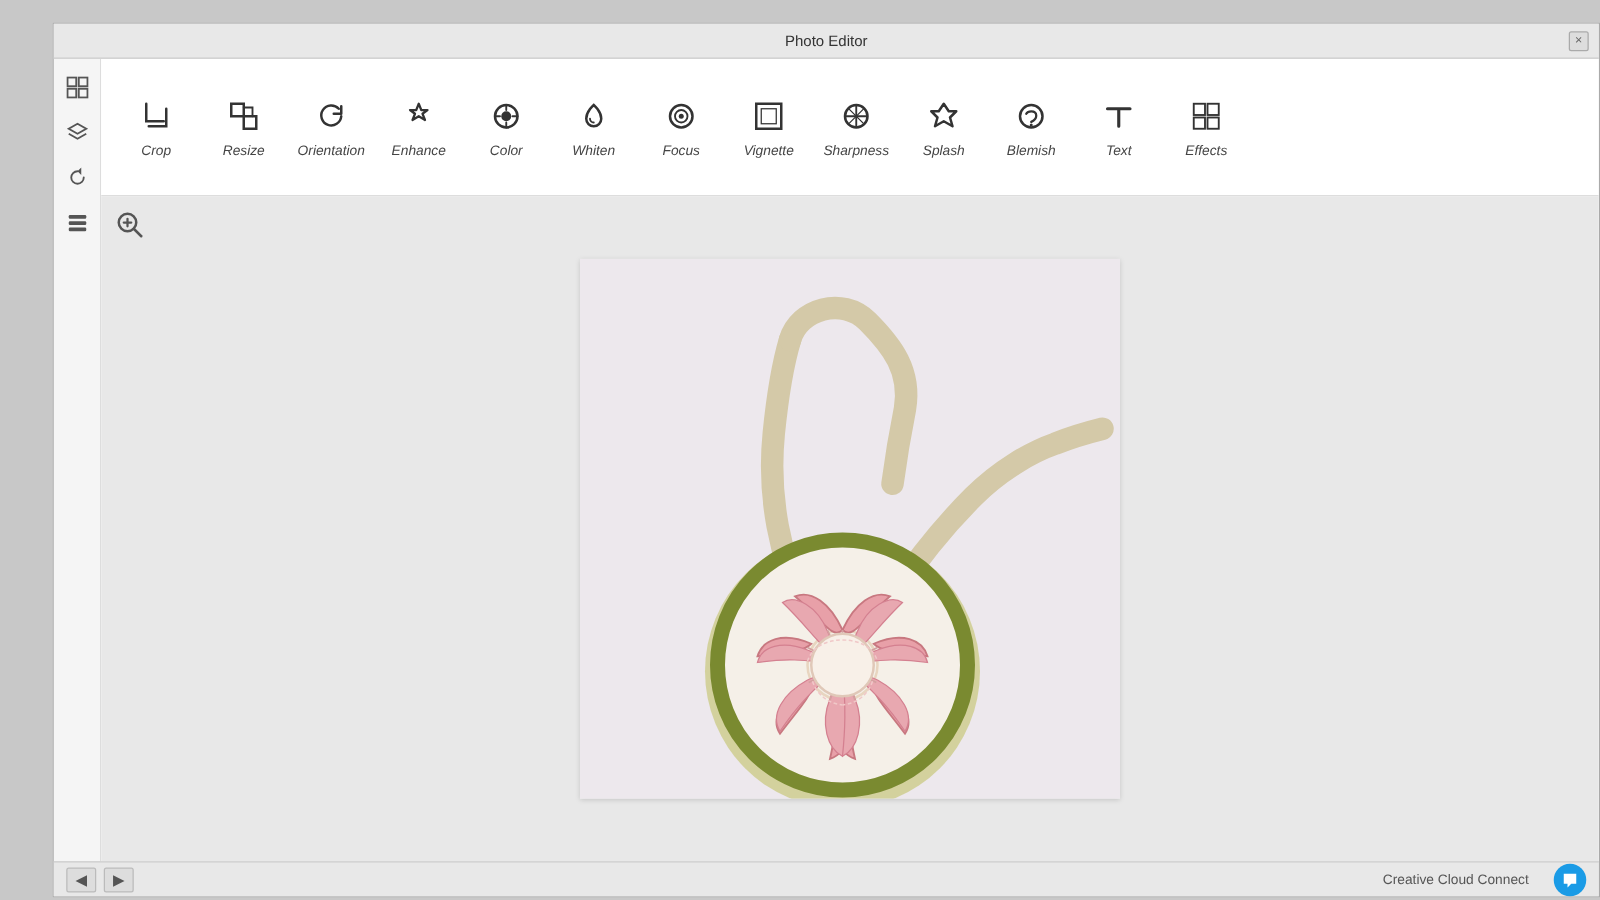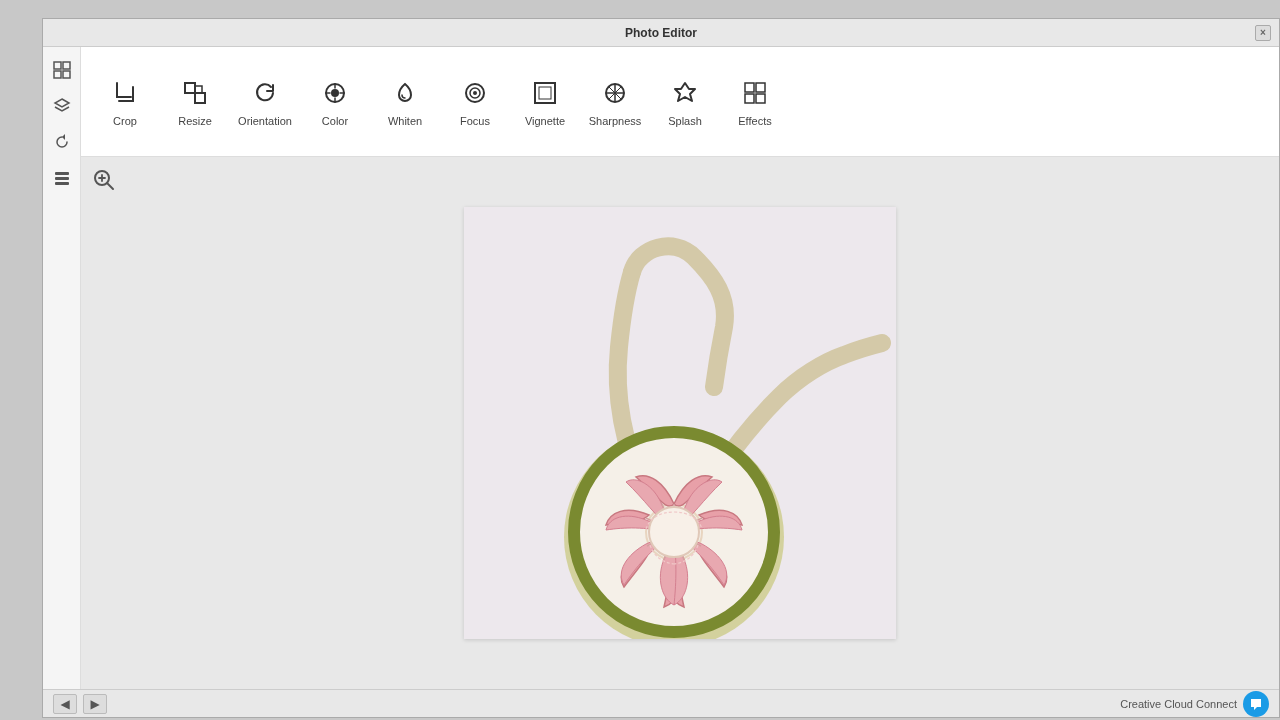--- a/index.html
+++ b/index.html
@@ -26,21 +26,20 @@
     }
 
     .title-bar {
       background: #e8e8e8;
       border-bottom: 1px solid #ccc;
       height: 28px;
       display: flex;
       align-items: center;
       justify-content: center;
       position: relative;
-      font-weight: bold;
     }
 
     .title-bar-title {
       font-size: 12px;
       color: #333;
     }
 
     .close-btn {
       position: absolute;
       right: 8px;
@@ -56,20 +55,21 @@
       align-items: center;
       justify-content: center;
       font-size: 10px;
       color: #666;
     }
 
     .main-area {
       display: flex;
       flex: 1;
       overflow: hidden;
+      font-style: italic;
     }
 
     
     .left-sidebar {
       width: 38px;
       background: #f5f5f5;
       border-right: 1px solid #ddd;
       display: flex;
       flex-direction: column;
       align-items: center;
@@ -195,21 +195,21 @@
       justify-content: center;
       color: #555;
     }
 
     .bottom-right {
       margin-left: auto;
       font-size: 11px;
       color: #555;
       display: flex;
       align-items: center;
-      gap: 6px;
+      gap: 20px;
     }
 
     .chat-bubble {
       width: 26px;
       height: 26px;
       background: #1a9be6;
       border-radius: 50%;
       display: flex;
       align-items: center;
       justify-content: center;
@@ -289,20 +289,28 @@
           <span class="tool-icon">
             <svg width="28" height="28" viewBox="0 0 28 28" fill="none">
               <path d="M20 8A8 8 0 1 0 22 14" stroke="#333" stroke-width="2" stroke-linecap="round"></path>
               <path d="M22 6v6h-6" stroke="#333" stroke-width="2" stroke-linecap="round" stroke-linejoin="round"></path>
             </svg>
           </span>
           <span class="tool-label">Orientation</span>
         </div>
 
 
+        <div class="tool-item">
+          <span class="tool-icon">
+            <svg width="28" height="28" viewBox="0 0 28 28" fill="none">
+              <path d="M14 4l2 5h5l-4 3 2 5-5-3-5 3 2-5-4-3h5z" stroke="#333" stroke-width="1.8" stroke-linejoin="round"></path>
+            </svg>
+          </span>
+          <span class="tool-label">Enhance</span>
+        </div>
 
 
         <div class="tool-item">
           <span class="tool-icon">
             <svg width="28" height="28" viewBox="0 0 28 28" fill="none">
               <circle cx="14" cy="14" r="9" stroke="#333" stroke-width="2"></circle>
               <circle cx="14" cy="14" r="4" fill="#333"></circle>
               <path d="M14 5v4M14 19v4M5 14h4M19 14h4" stroke="#333" stroke-width="1.5" stroke-linecap="round"></path>
             </svg>
           </span>
@@ -353,22 +361,40 @@
 
         <div class="tool-item">
           <span class="tool-icon">
             <svg width="28" height="28" viewBox="0 0 28 28" fill="none">
               <path d="M14 4L18 10H24L19 15L21 22L14 18L7 22L9 15L4 10H10Z" stroke="#333" stroke-width="2" stroke-linejoin="round"></path>
             </svg>
           </span>
           <span class="tool-label">Splash</span>
         </div>
 
-
-
+        <div class="tool-item">
+          <span class="tool-icon">
+            <svg width="28" height="28" viewBox="0 0 28 28" fill="none">
+              <circle cx="14" cy="14" r="9" stroke="#333" stroke-width="2"></circle>
+              <path d="M10 12C10.5 11 12 10 14 10C16.5 10 18 11.5 18 13.5C18 16 16 17.5 14 18.5" stroke="#333" stroke-width="1.8" stroke-linecap="round"></path>
+              <circle cx="14" cy="21" r="1.2" fill="#333"></circle>
+            </svg>
+          </span>
+          <span class="tool-label">Blemish</span>
+        </div>
+
+
+        <div class="tool-item">
+          <span class="tool-icon">
+            <svg width="28" height="28" viewBox="0 0 28 28" fill="none">
+              <path d="M5 8h18M14 8v14" stroke="#333" stroke-width="2.5" stroke-linecap="round"></path>
+            </svg>
+          </span>
+          <span class="tool-label">Text</span>
+        </div>
 
         <div class="tool-item">
           <span class="tool-icon">
             <svg width="28" height="28" viewBox="0 0 28 28" fill="none">
               <rect x="4" y="4" width="9" height="9" stroke="#333" stroke-width="1.5"></rect>
               <rect x="15" y="4" width="9" height="9" stroke="#333" stroke-width="1.5"></rect>
               <rect x="4" y="15" width="9" height="9" stroke="#333" stroke-width="1.5"></rect>
               <rect x="15" y="15" width="9" height="9" stroke="#333" stroke-width="1.5"></rect>
             </svg>
           </span>

